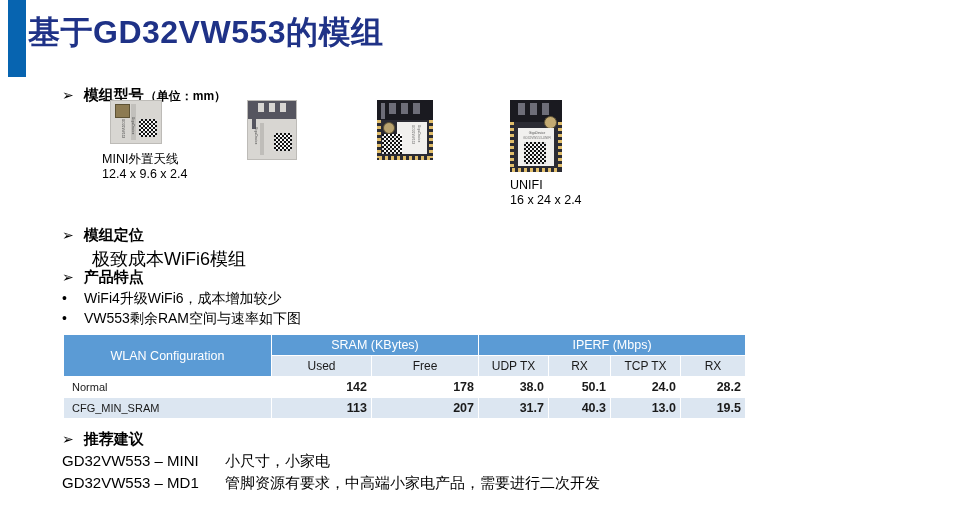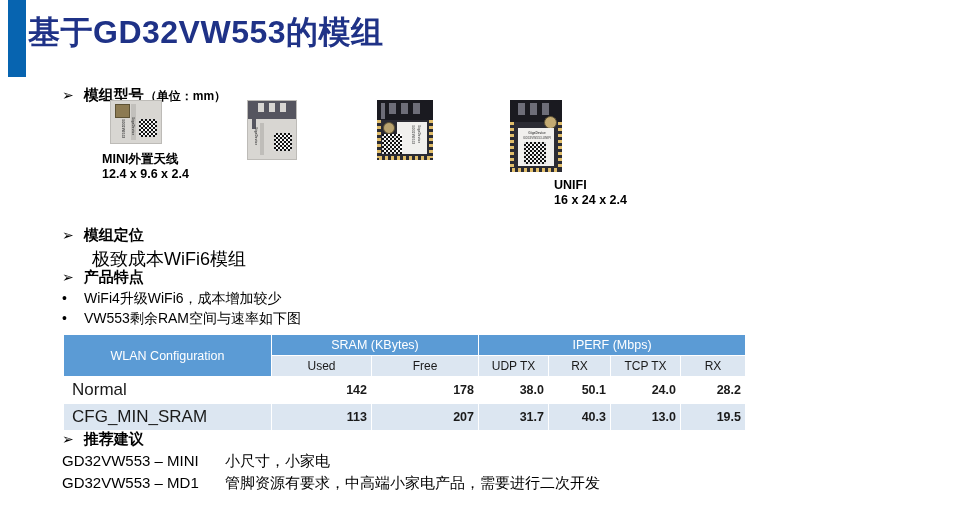--- a/index.html
+++ b/index.html
@@ -65,21 +65,20 @@
   .module-row {
     position: absolute;
     left: 92px;
     top: 100px;
     width: 560px;
     height: 110px;
   }
   .module {
     position: absolute;
     top: 0;
-    font-weight: bold;
   }
   .module-img {
     position: relative;
     margin: 0 auto;
   }
   .module-caption {
     position: absolute;
     font-size: 12.5px;
     color: #000;
     line-height: 15px;
@@ -204,21 +203,21 @@
   }
   .row-a td {
     background: #ffffff;
   }
   .row-b td {
     background: #dce6f1;
   }
   .perf-table td.cfg-name {
     text-align: left;
     padding-left: 8px;
-    font-size: 17px;
+    font-size: 11px;
   }
   .perf-table td.num {
     font-weight: bold;
     font-size: 12.5px;
     text-align: right;
   }
 
   
   .rec-line {
     position: absolute;
@@ -303,21 +302,21 @@
         <div class="chip" style="left:34px;top:16px;width:11px;height:11px;border-radius:50%;background:#c4ab73;"></div>
         <div class="label-white" style="left:8px;top:28px;width:36px;height:38px;"></div>
         <div class="htext" style="left:12px;top:31px;width:30px;color:#555;">GigaDevice</div>
         <div class="htext" style="left:10px;top:36px;width:34px;color:#777;">GD32VW553-UNIFI</div>
         <div class="qr" style="left:14px;top:42px;width:22px;height:22px;"></div>
         <div class="pad-row-bottom" style="left:2px;bottom:0;width:48px;"></div>
         <div class="pad-col-left" style="left:0;top:22px;height:48px;"></div>
         <div class="pad-col-right" style="right:0;top:22px;height:48px;"></div>
       </div>
     </div>
-    <div class="module-caption" style="left:0px;top:78px;margin-left:44px;">
+    <div class="module-caption" style="left:0px;top:78px;">
       <div>UNIFI</div>
       <div>16 x 24 x 2.4</div>
     </div>
   </div>
 
 </div>
 
 <div class="arrow-head" style="left:62px; top:226px;">
   <span class="arrow-glyph">➢</span>
   <span class="head-text">模组定位</span>

